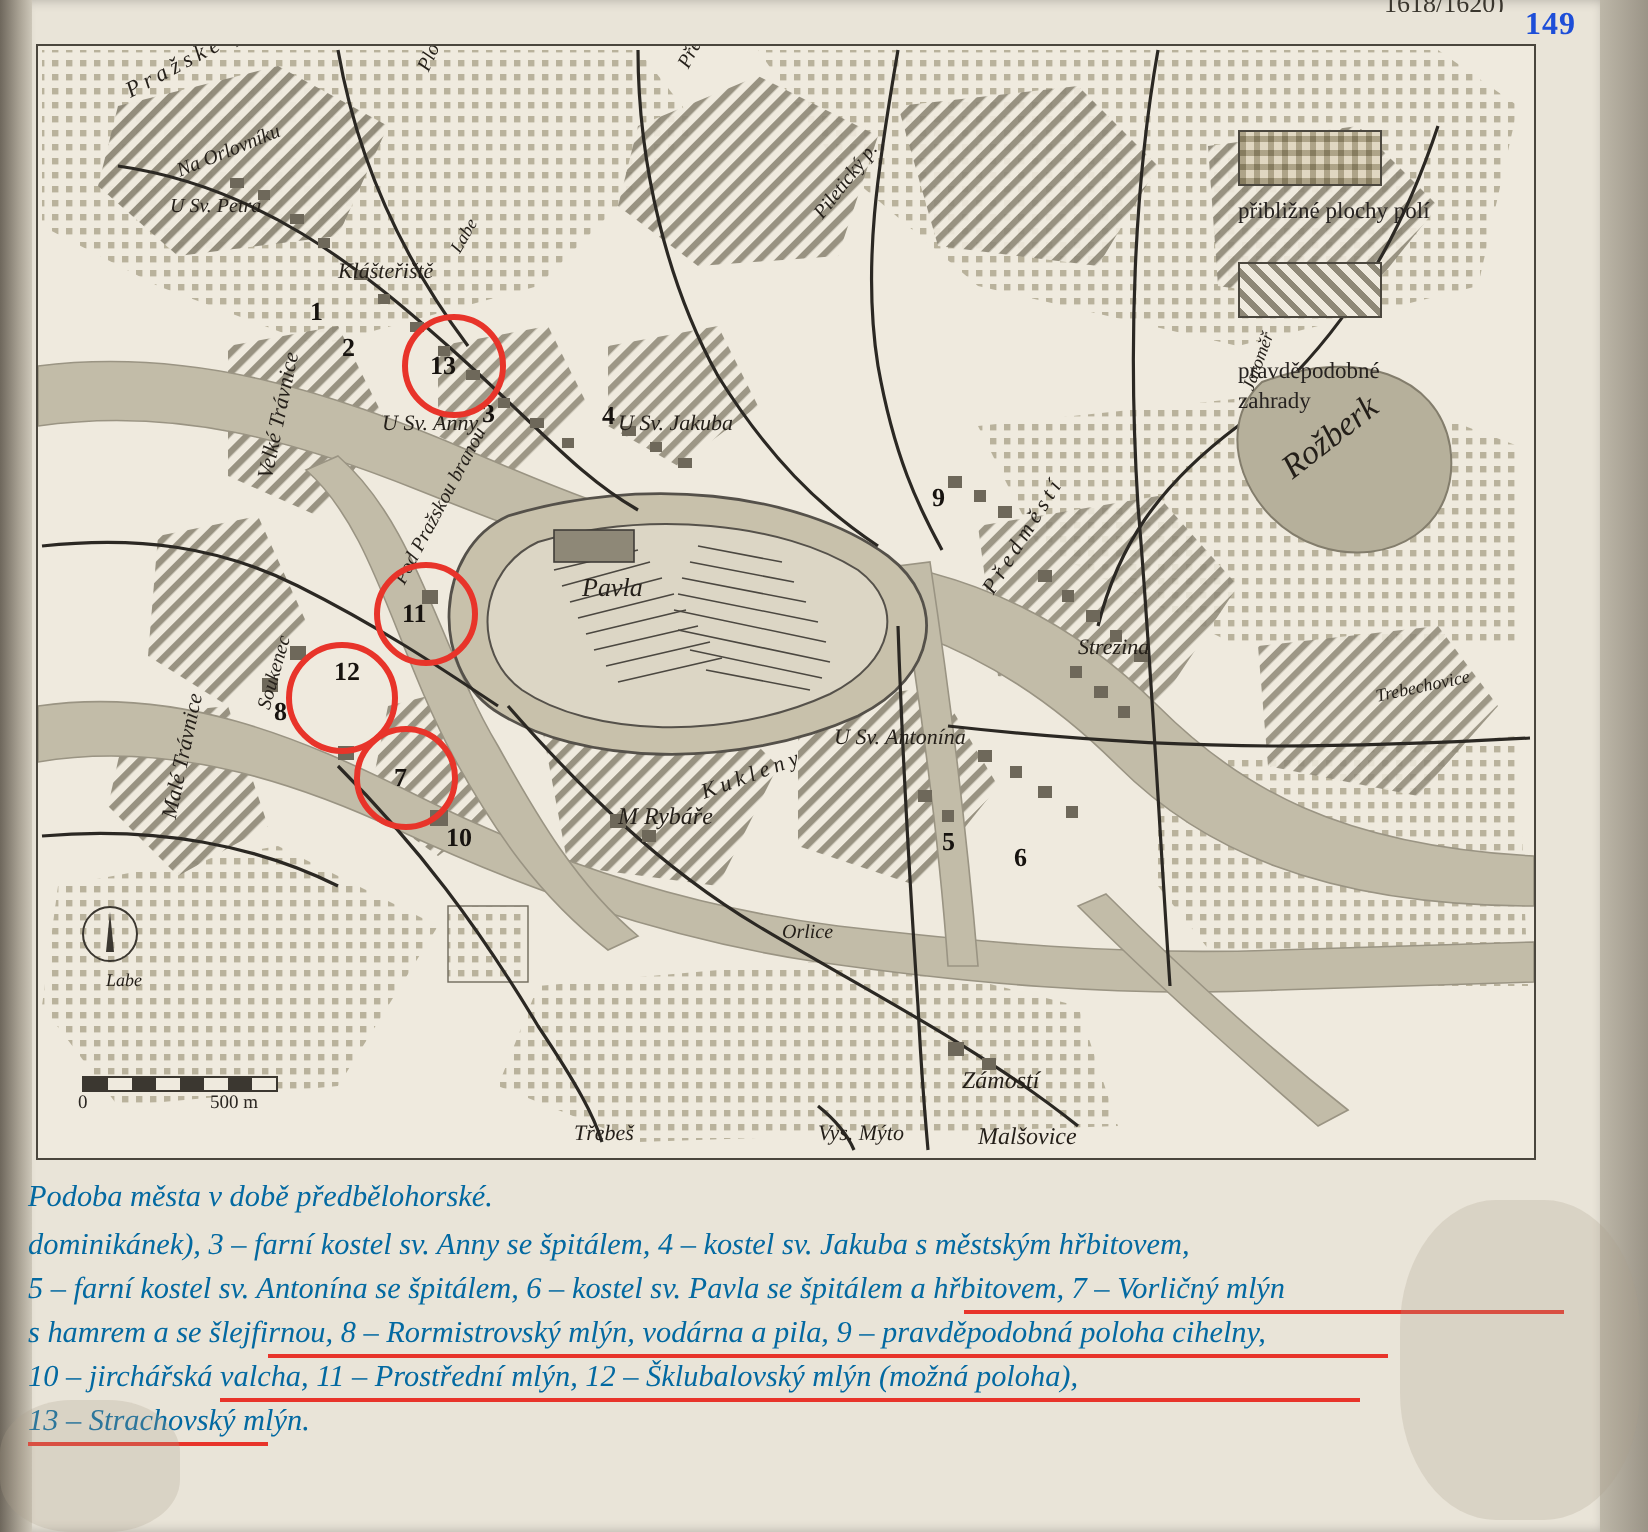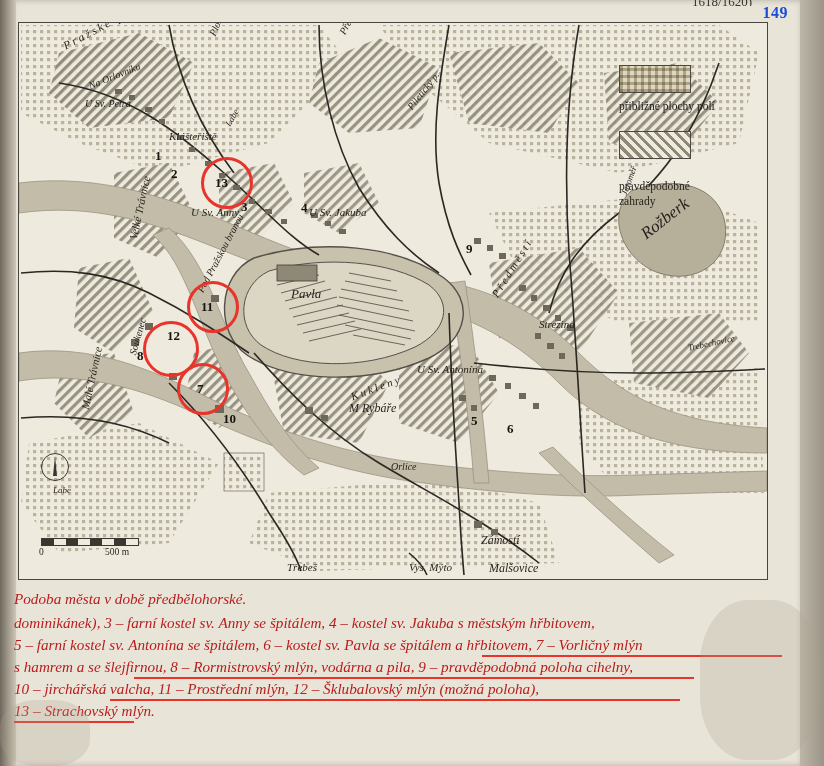--- a/index.html
+++ b/index.html
@@ -138,21 +138,21 @@
   }
   
   #caption {
     position: absolute;
     left: 14px;
     top: 588px;
     width: 782px;
     font-family: "Liberation Serif", serif;
     font-style: italic;
     font-size: 15.2px;
-    color: #b91c1c;
+    color: #0369a1;
     line-height: 1.45;
   }
   #caption .line { position: relative; white-space: nowrap; }
   #caption .title { margin-bottom: 2px; }
   .uline {
     position: absolute;
     height: 2px;
     background: #e8342a;
   }
   .smudge {
@@ -340,21 +340,21 @@
     <div id="place-labels">
         <div class="lbl lbl-i" style="left: 42px; top: 18px; font-size: 11.5px; letter-spacing: 2.5px; transform: rotate(-28deg); transform-origin: left top;">Pražské předměstí</div>
         <div class="lbl lbl-i" style="left: 68px; top: 58px; font-size: 10px; transform: rotate(-22deg); transform-origin: left top;">Na Orlovníku</div>
         <div class="lbl lbl-i" style="left: 66px; top: 75px; font-size: 10px;">U Sv. Petra</div>
         <div class="lbl lbl-i" style="left: 150px; top: 107px; font-size: 11px;">Klášteřiště</div>
         <div class="lbl lbl-i" style="left: 172px; top: 183px; font-size: 11px;">U Sv. Anny</div>
         <div class="lbl lbl-i" style="left: 290px; top: 183px; font-size: 11px;">U Sv. Jakuba</div>
         <div class="lbl lbl-i" style="left: 272px; top: 263px; font-size: 13px;">Pavla</div>
         <div class="lbl lbl-i" style="left: 520px; top: 295px; font-size: 11px;">Strezina</div>
         <div class="lbl lbl-i" style="left: 398px; top: 340px; font-size: 11px;">U Sv. Antonína</div>
-        <div class="lbl lbl-i" style="left: 290px; top: 378px; font-size: 12px; margin-left: 40px;">M Rybáře</div>
+        <div class="lbl lbl-i" style="left: 290px; top: 378px; font-size: 12px;">M Rybáře</div>
         <div class="lbl lbl-i" style="left: 462px; top: 510px; font-size: 12px;">Zámostí</div>
         <div class="lbl lbl-i" style="left: 618px; top: 205px; font-size: 17px; transform: rotate(-38deg); transform-origin: left top;">Rožberk</div>
         <div class="lbl lbl-i" style="left: 60px; top: 385px; font-size: 11px; transform: rotate(-78deg); transform-origin: left top;">Malé Trávnice</div>
         <div class="lbl lbl-i" style="left: 108px; top: 215px; font-size: 11px; transform: rotate(-78deg); transform-origin: left top;">Velké Trávnice</div>
         <div class="lbl lbl-i" style="left: 108px; top: 330px; font-size: 10px; transform: rotate(-74deg); transform-origin: left top;">Soukenec</div>
         <div class="lbl lbl-i" style="left: 176px; top: 266px; font-size: 10px; transform: rotate(-62deg); transform-origin: left top;">Pod Pražskou branou</div>
         <div class="lbl lbl-i" style="left: 470px; top: 270px; font-size: 11px; letter-spacing: 2.5px; transform: rotate(-58deg); transform-origin: left top;">Předměstí</div>
         <div class="lbl lbl-i" style="left: 330px; top: 368px; font-size: 11px; letter-spacing: 2.5px; transform: rotate(-20deg); transform-origin: left top;">Kukleny</div>
         <div class="lbl lbl-i" style="left: 386px; top: 82px; font-size: 10px; transform: rotate(-52deg); transform-origin: left top;">Piletický p.</div>
         <div class="lbl lbl-i" style="left: 318px; top: 8px; font-size: 10px; transform: rotate(-62deg); transform-origin: left top;">Předměřice</div>

